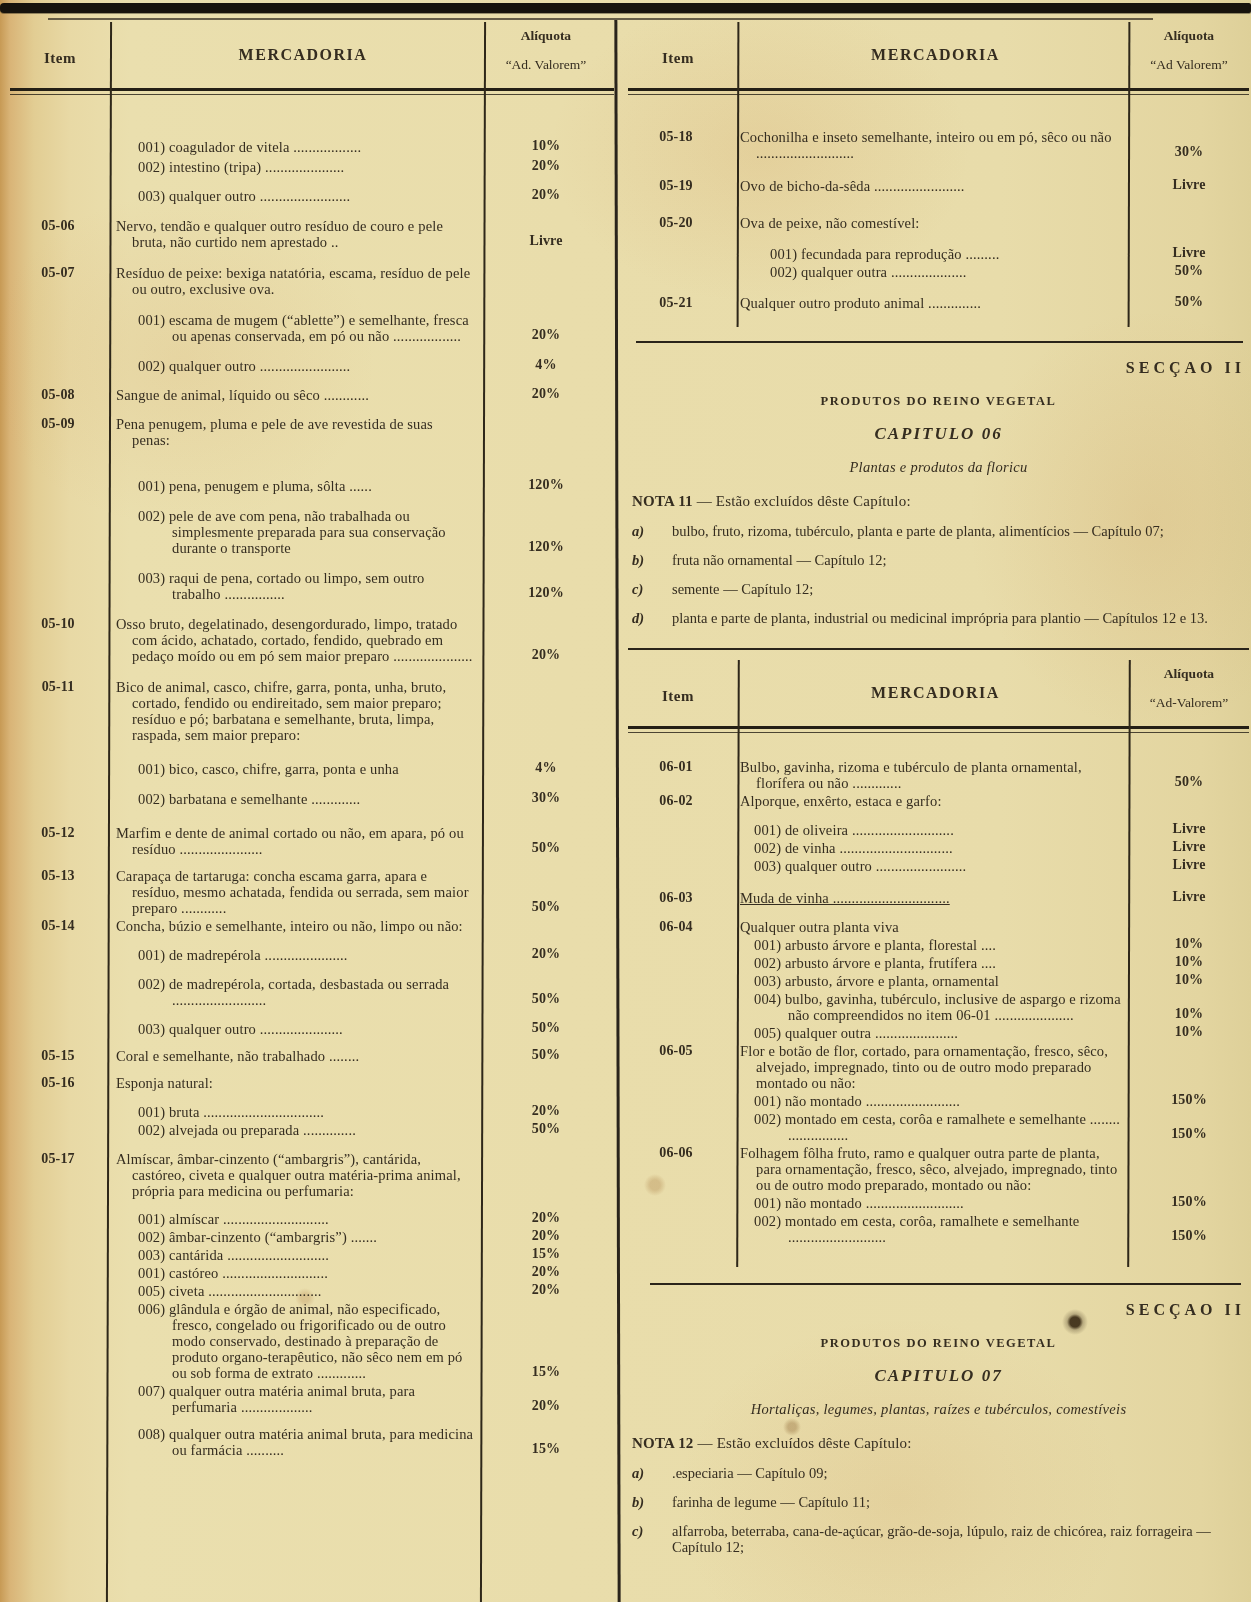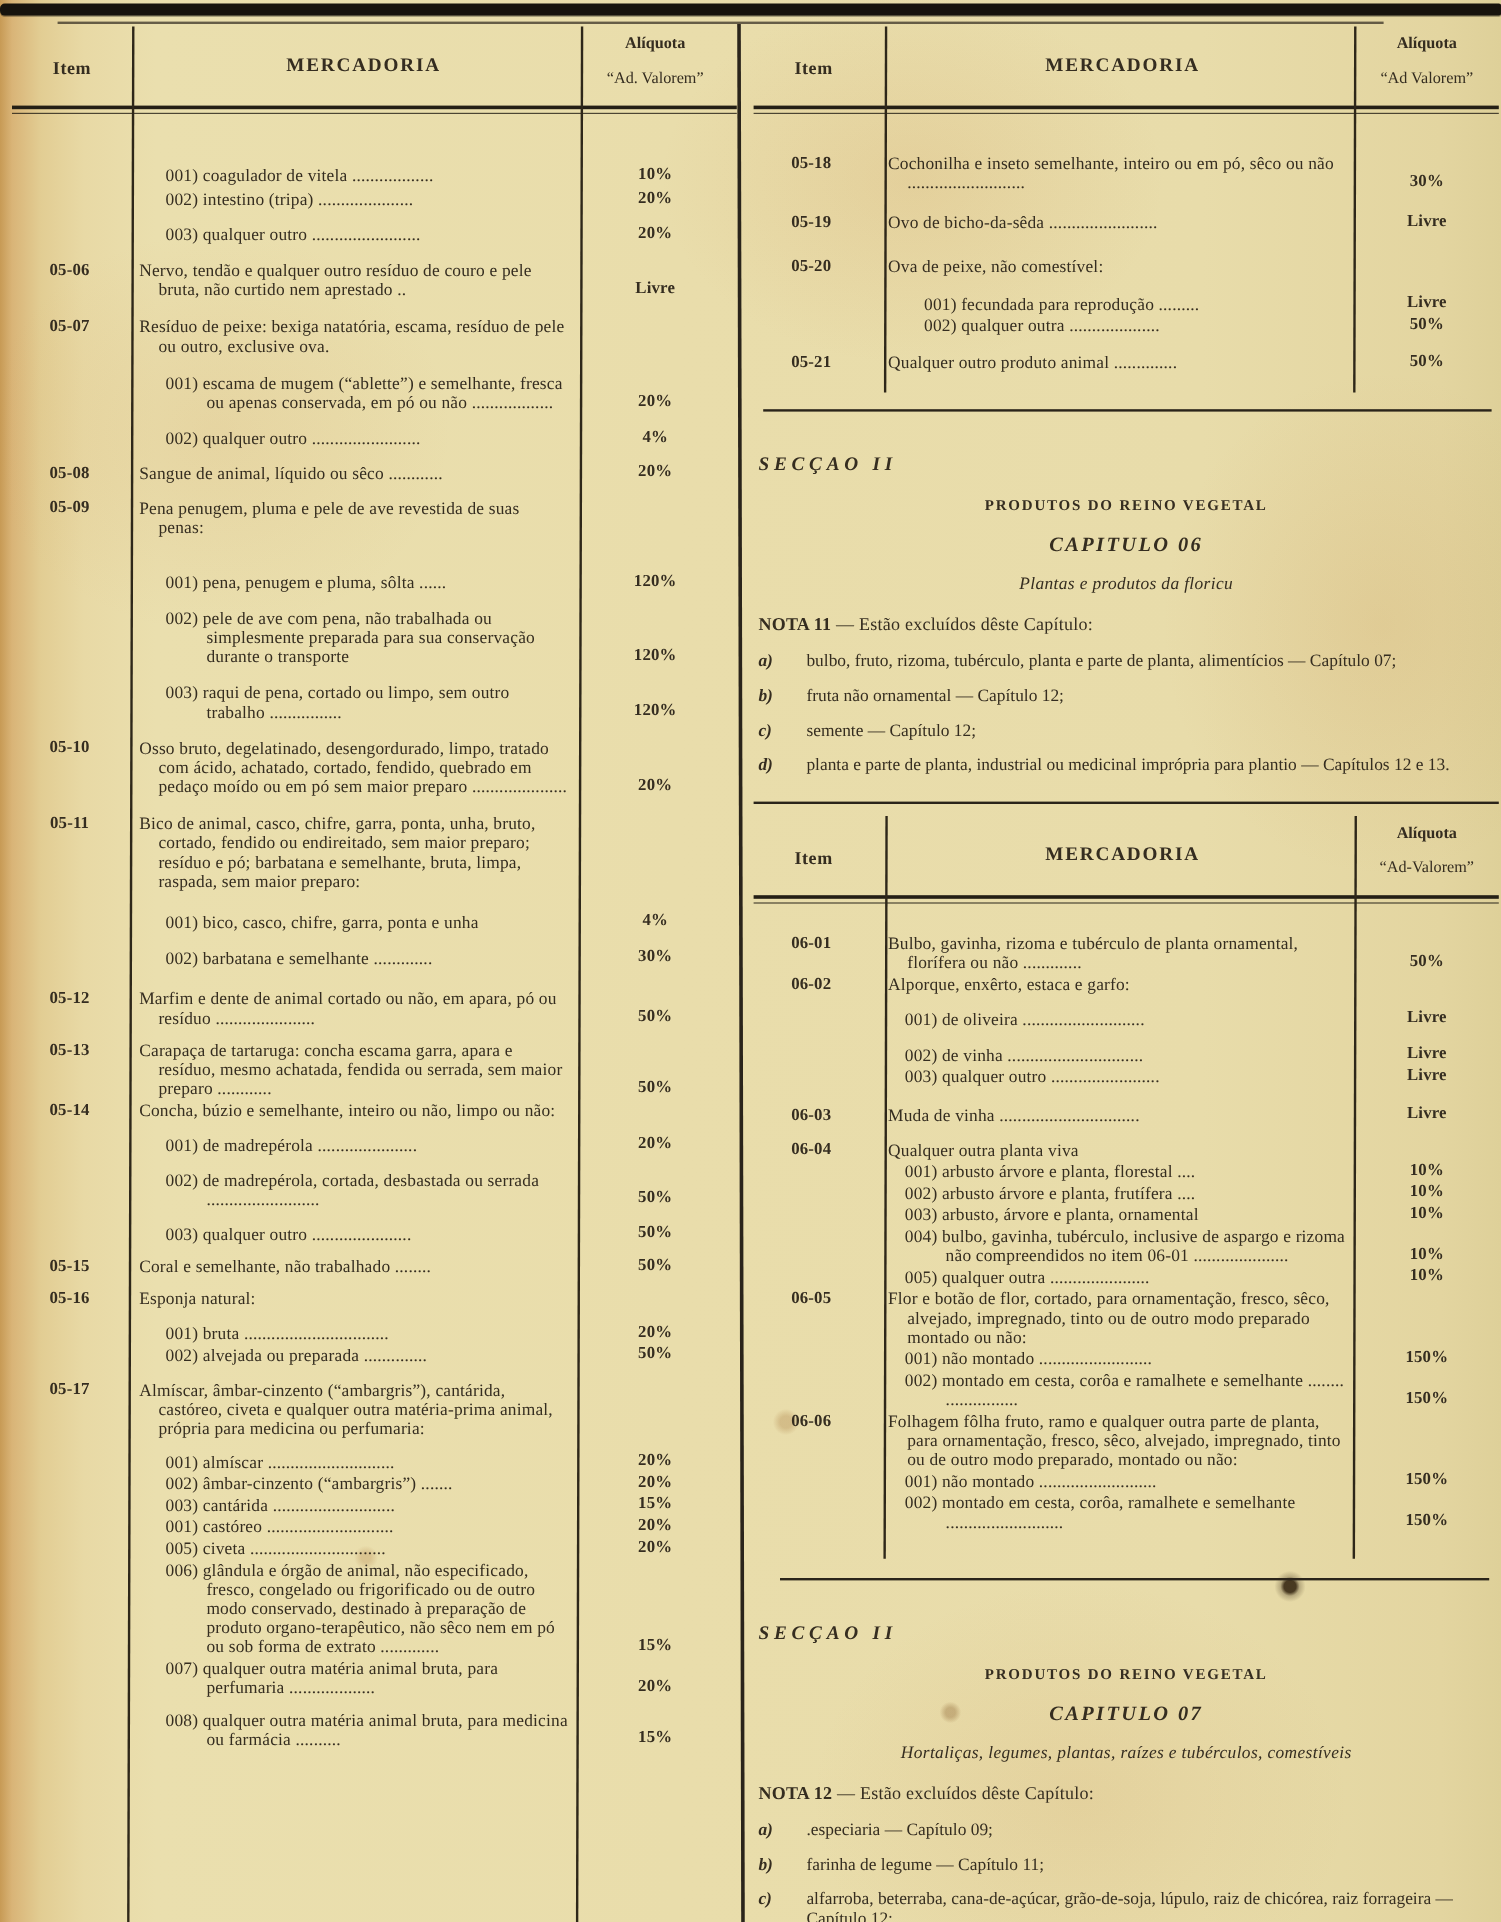--- a/index.html
+++ b/index.html
@@ -55,21 +55,21 @@
   .rtable .main .desc{margin-left:112px;margin-right:128px;}
   .rtable .sub  .desc{margin-left:142px;margin-right:128px;}
   .rtable2 .sub .desc{margin-left:126px;}
 
   
   .rule{height:2px;background:#2a241a;}
   .sep-a{margin:14px 6px 0 8px;}
   .sep-b{margin:22px 0 0 0;height:2px;}
   .sep-c{margin:16px 8px 0 22px;}
   .section{position:relative;padding:0 4px;}
-  .sec-title{margin-top:36px;text-align:left;font-weight:bold;font-size:16px;letter-spacing:4px;font-style:italic;}
+  .sec-title{margin-top:16px;text-align:right;font-weight:bold;font-size:16px;letter-spacing:4px;}
   .sec-sub{margin-top:17px;text-align:center;font-weight:bold;font-size:12.5px;letter-spacing:1.5px;}
   .cap-title{margin-top:15px;text-align:center;font-weight:bold;font-style:italic;font-size:17px;letter-spacing:2px;}
   .cap-sub{margin-top:15px;text-align:center;font-style:italic;font-size:14.5px;letter-spacing:.3px;}
   .nota{margin-top:17px;font-size:15px;letter-spacing:.2px;}
   .nota .nl{font-weight:bold;text-align:center;}
   .notes{margin-top:2px;}
   .note-item{display:flex;margin-top:13px;font-size:14.5px;line-height:16px;}
   .note-label{width:40px;flex:0 0 40px;font-style:italic;font-weight:bold;}
   .note-text{flex:1;padding-right:6px;}
   .rtable2{margin-top:10px;}
@@ -341,29 +341,29 @@
             <span class="rate">50%</span>
           </div>
           <div class="trow main" style="margin-top: 2px;">
             <span class="code">06-02</span>
             <div class="desc">Alporque, enxêrto, estaca e garfo:</div>
           </div>
           <div class="trow sub" style="margin-top: 13px;">
             <div class="desc">001) de oliveira ...........................</div>
             <span class="rate">Livre</span>
           </div>
-          <div class="trow sub" style="margin-top: 14px;">
+          <div class="trow sub" style="margin-top: 2px;">
             <div class="desc">002) de vinha ..............................</div>
             <span class="rate">Livre</span>
           </div>
           <div class="trow sub" style="margin-top: 2px;">
             <div class="desc">003) qualquer outro ........................</div>
             <span class="rate">Livre</span>
           </div>
-          <div class="trow main" style="margin-top: 16px;">
+          <div class="trow main" style="margin-top: 16px; text-decoration: underline;">
             <span class="code">06-03</span>
             <div class="desc">Muda de vinha ...............................</div>
             <span class="rate">Livre</span>
           </div>
           <div class="trow main" style="margin-top: 13px;">
             <span class="code">06-04</span>
             <div class="desc">Qualquer outra planta viva</div>
           </div>
           <div class="trow sub" style="margin-top: 2px;">
             <div class="desc">001) arbusto árvore e planta, florestal ....</div>

